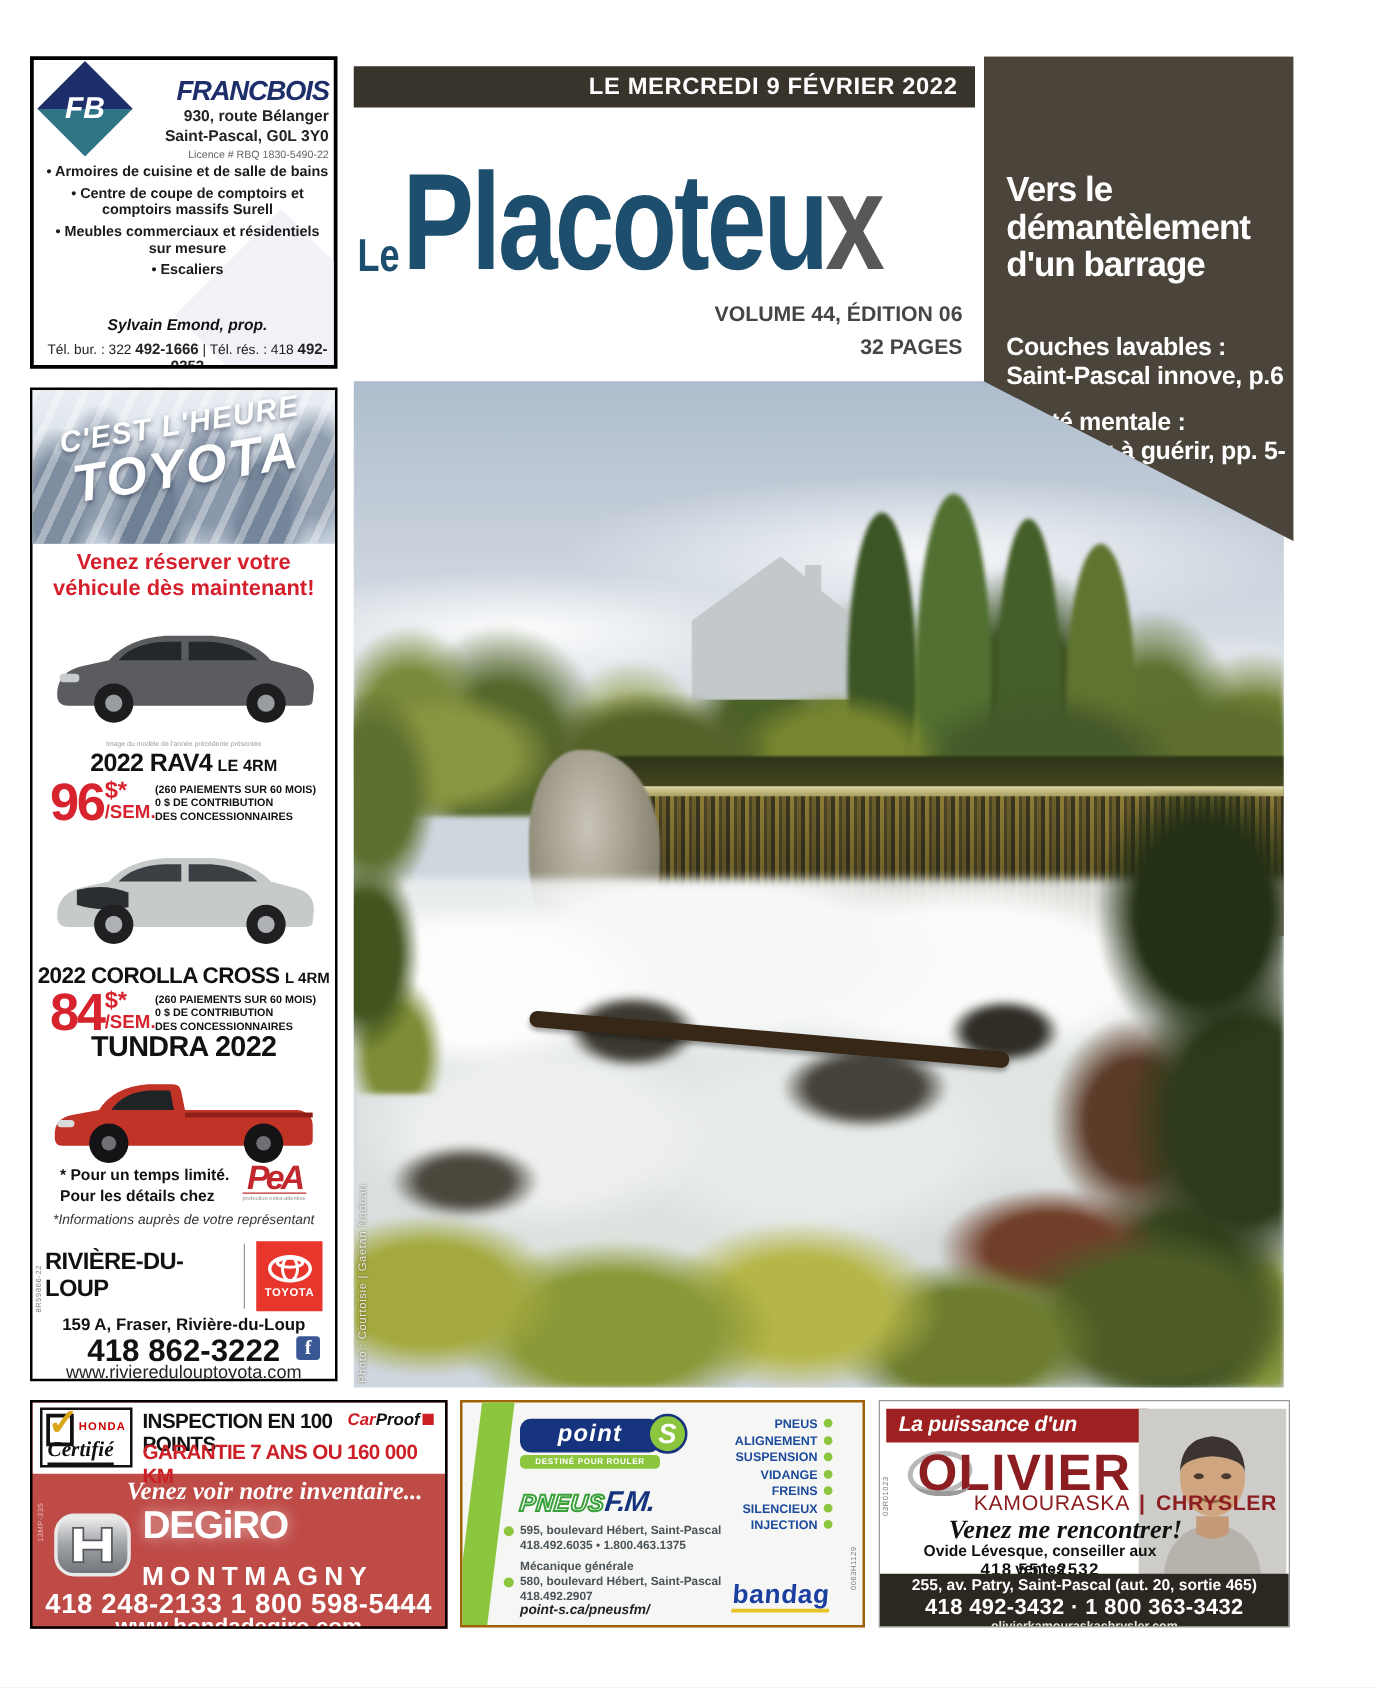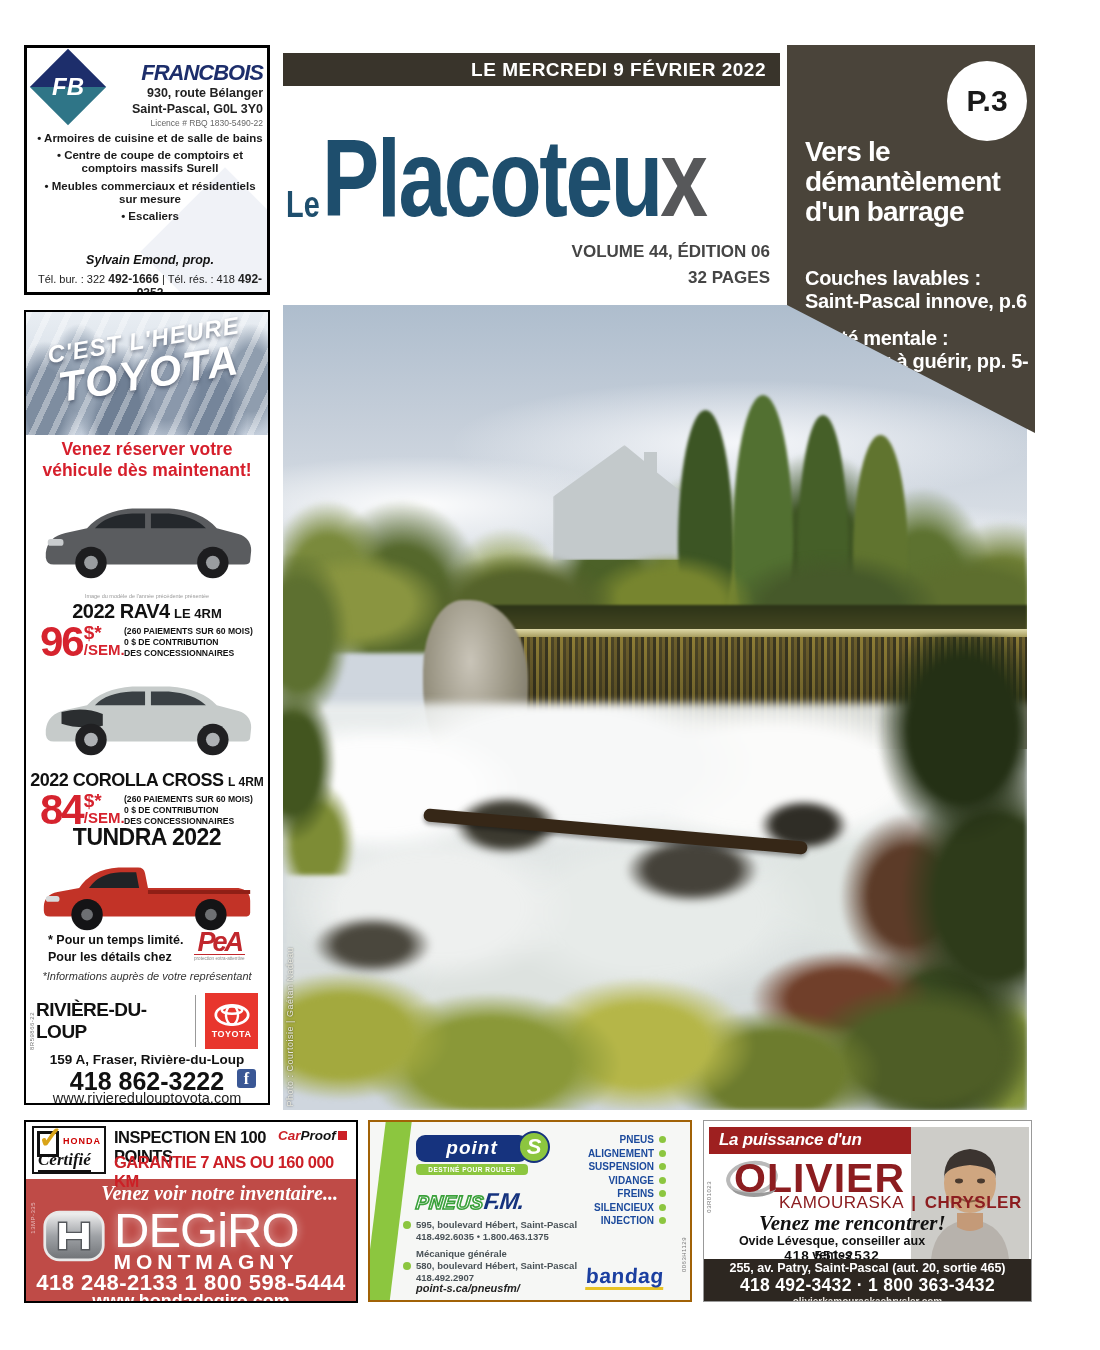--- a/index.html
+++ b/index.html
@@ -213,21 +213,21 @@
     font-family:"Liberation Serif",serif; color:#111; border-bottom:2px solid #111; }
   .hn-line1 { position:absolute; left:88px; top:6px; width:180px; font-size:16.5px; font-weight:bold; color:#111; letter-spacing:-.5px; }
   .hn-line2 { position:absolute; left:88px; top:31px; width:240px; font-size:16.5px; font-weight:bold; color:#cc1f26; letter-spacing:-.5px; }
   .carproof { position:absolute; left:252px; top:6px; font-size:13.5px; font-weight:bold; font-style:italic; }
   .carproof .c1 { color:#cc1f26; } .carproof .c2 { color:#111; }
   .carproof .flag { display:inline-block; width:9px; height:9px; background:#cc1f26; margin-left:2px; }
   .hn-invscript { position:absolute; left:0; top:60px; width:320px; text-align:right;
     font-family:"Liberation Serif",serif; font-style:italic; font-weight:bold;
     color:#fff; font-size:20px; padding-right:8px; }
   .hn-hbadge { position:absolute; left:16px; top:86px; width:64px; height:56px; }
-  .hn-degiro { position:absolute; left:88px; top:80px; font-size:49px; font-weight:normal; color:#fff; letter-spacing:-1px;
+  .hn-degiro { position:absolute; left:88px; top:80px; font-size:31px; font-weight:bold; color:#fff; letter-spacing:-1px;
     text-shadow:0 0 10px rgba(255,255,255,.55);text-align:right; }
   .hn-city { position:absolute; left:60px; top:128px; width:240px; text-align:center; color:#fff;
     font-weight:bold; font-size:21px; letter-spacing:5px; }
   .hn-phones { position:absolute; left:0; top:148px; width:330px; text-align:center; color:#fff;
     font-weight:bold; font-size:22px; letter-spacing:.5px; }
   .hn-web { position:absolute; left:0; top:163px; width:330px; text-align:center; color:#fff;
     font-weight:bold; font-size:18px; margin-top:6px; }
 
   .points-ad { left:368px; top:1120px; width:324px; height:182px; border:2px solid #a16207; background:#f6f7f5; overflow:hidden; }
   .ps-stripe { position:absolute; left:4px; top:-10px; width:26px; height:210px; background:#8cc63f; transform:skewX(-7deg); }
@@ -308,21 +308,20 @@
     <div class="ph-foam"></div>
     <div class="ph-rocks"></div>
     <div class="ph-log"></div>
     <div class="ph-right-foliage"></div>
     <div class="ph-shrubs"></div>
     <div class="ph-left-green"></div>
     <div class="photo-credit">Photo : Courtoisie | Gaétan Nadeau</div>
   </div>
 
   <div class="abs headline-panel">
-    <div class="p3-circle">P.3</div>
     <div class="panel-title">Vers le démantèlement d'un barrage</div>
     <div class="panel-teaser teaser-1">
       <div>Couches lavables :</div>
       <div>Saint-Pascal innove, p.6</div>
     </div>
     <div class="panel-teaser teaser-2">
       <div>Santé mentale :</div>
       <div>plus long à guérir, pp. 5-6</div>
     </div>
   </div>

